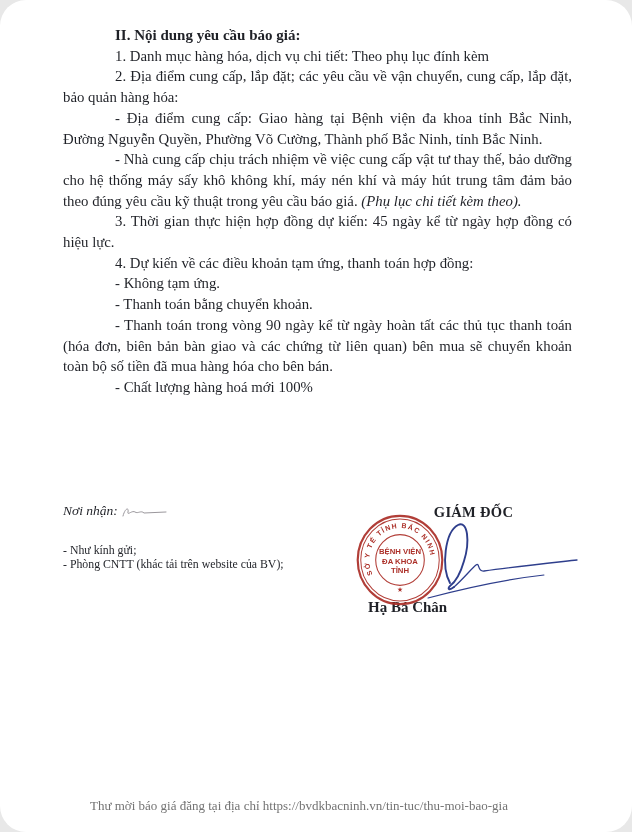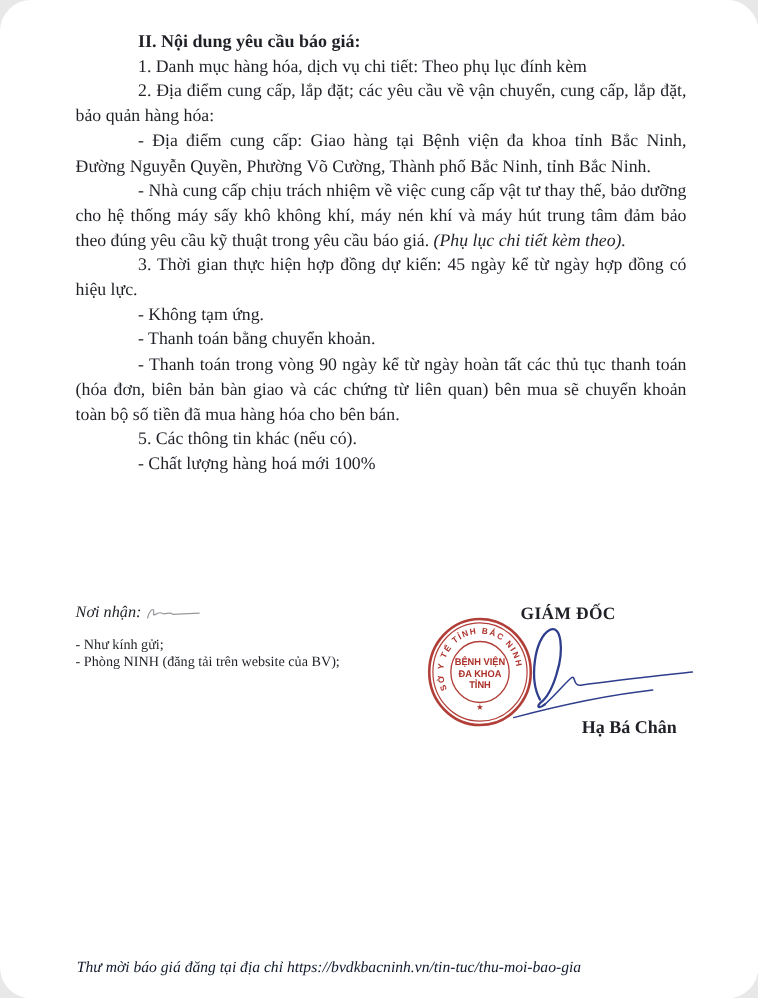--- a/index.html
+++ b/index.html
@@ -21,65 +21,65 @@
     text-align: justify;
   }
   .body-text h2, .body-text p { margin: 0; text-indent: 52px; }
   .section-title { font-size: 15px; font-weight: bold; }
   .it { font-style: italic; margin-top: 33px; }
   .ink-squiggle { display:inline-block; vertical-align: -4px; margin-left: 2px; }
 
   
   .recipients { position: absolute; left: 63px; top: 501px; width: 300px; }
   .recipients-label { font-size: 13.5px; font-weight: normal; font-style: italic; }
-  .recipients-list { margin-top: 7px; font-size: 11.8px; line-height: 14.3px; }
+  .recipients-list { margin-top: 20px; font-size: 11.8px; line-height: 14.3px; }
 
   
   .director-title-wrap { position: absolute; left: 368px; top: 503px; width: 196px; text-align: center; }
   .director-title { font-size: 14.5px; font-weight: bold; letter-spacing: 0.3px; margin-left: 15px; }
-  .signer-name-wrap { position: absolute; left: 368px; top: 598px; width: 196px; text-align: right; }
+  .signer-name-wrap { position: absolute; left: 368px; top: 598px; width: 196px; text-align: left; }
   .signer-name { font-size: 15px; font-weight: bold; }
 
   .stamp { position: absolute; left: 355px; top: 513px; z-index: 1; }
   .signature { position: absolute; left: 420px; top: 515px; z-index: 2; }
 
   
   .footer-note {
-    position: absolute; left: 64px; top: 798px;
-    font-size: 13px; font-style: italic; color: #0f172a;
+    position: absolute; left: 90px; top: 798px;
+    font-size: 13px; color: #737373;
   }
 </style>
 </head>
 <body>
 
 <div class="page">
 
   <div class="body-text">
     <h2 class="section-title">II. Nội dung yêu cầu báo giá:</h2>
     <p><span>1. Danh mục hàng hóa, dịch vụ chi tiết: Theo phụ lục đính kèm</span></p>
     <p><span>2. Địa điểm cung cấp, lắp đặt; các yêu cầu về vận chuyển, cung cấp, lắp đặt, bảo quản hàng hóa:</span></p>
     <p><span>- Địa điểm cung cấp: Giao hàng tại Bệnh viện đa khoa tỉnh Bắc Ninh, Đường Nguyễn Quyền, Phường Võ Cường, Thành phố Bắc Ninh, tỉnh Bắc Ninh.</span></p>
     <p><span>- Nhà cung cấp chịu trách nhiệm về việc cung cấp vật tư thay thế, bảo dưỡng cho hệ thống máy sấy khô không khí, máy nén khí và máy hút trung tâm đảm bảo theo đúng yêu cầu kỹ thuật trong yêu cầu báo giá. </span><span class="it">(Phụ lục chi tiết kèm theo).</span></p>
     <p><span>3. Thời gian thực hiện hợp đồng dự kiến: 45 ngày kể từ ngày hợp đồng có hiệu lực.</span></p>
+    <p><span>4. Dự kiến về các điều khoản tạm ứng, thanh toán hợp đồng:</span></p>
     <p><span>- Không tạm ứng.</span></p>
     <p><span>- Thanh toán bằng chuyển khoản.</span></p>
     <p><span>- Thanh toán trong vòng 90 ngày kể từ ngày hoàn tất các thủ tục thanh toán (hóa đơn, biên bản bàn giao và các chứng từ liên quan) bên mua sẽ chuyển khoản toàn bộ số tiền đã mua hàng hóa cho bên bán.</span></p>
-    <p><span>5. Các thông tin khác (nếu có).</span></p>
     <p><span>- Chất lượng hàng hoá mới 100%</span></p>
   </div>
 
   <div class="recipients">
     <div>
       <span class="recipients-label">Nơi nhận:</span><span class="ink-squiggle"><svg width="50" height="14" viewBox="0 0 50 14">
             <path d="M 3 11 C 5 3 9 2 8 7 C 7 11 12 5 15 7 C 18 9 21 5 24 8 L 46 7" fill="none" stroke="#9a979c" stroke-width="1" stroke-linecap="round"></path>
           </svg></span>
     </div>
     <div class="recipients-list">
       <div>- Như kính gửi;</div>
-      <div>- Phòng NINH (đăng tải trên website của BV);</div>
+      <div>- Phòng CNTT (khác tải trên website của BV);</div>
     </div>
   </div>
 
   <div class="director-title-wrap">
     <span class="director-title">GIÁM ĐỐC</span>
   </div>
 
   <div class="stamp">
     <svg width="90" height="94" viewBox="0 0 100 100" preserveAspectRatio="none">
       <g stroke="#ac3029" fill="none" opacity="0.93">

